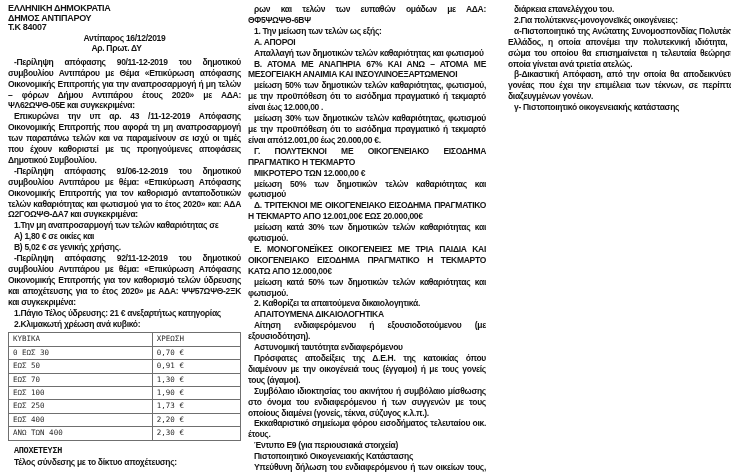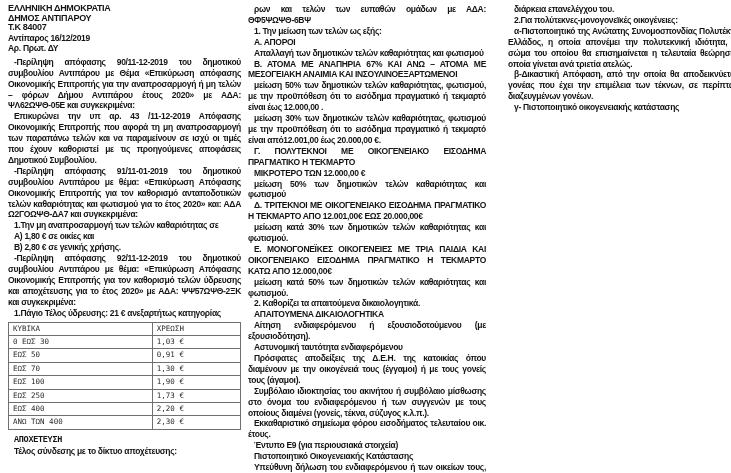--- a/index.html
+++ b/index.html
@@ -18,21 +18,21 @@
     line-height:10.9px;
     font-weight:bold;
     letter-spacing:-0.3px;
   }
   .col1 { left:8px;  width:233px; }
   .col2 { left:248px; width:238px; }
   .col3 { left:508px; width:238px; }
   .col p { margin:0; text-indent:6px; }
   .letterhead { text-align:left; font-size:9px; line-height:9.6px; }
   .letterhead div { text-indent:0; }
-  .dateblock { text-align:left; line-height:10px; margin-bottom:4px; }
+  .dateblock { text-align:center; line-height:10px; margin-bottom:4px; }
   .dateblock .proto { padding-right:16px; }
   .item { text-indent:12px; }
   table.charges {
     width:100%;
     border-collapse:collapse;
     margin:3px 0 5px 0;
     font-family:"DejaVu Sans Mono", monospace;
     font-size:7.5px;
     font-weight:normal;
     letter-spacing:0;
@@ -61,38 +61,39 @@
       <div>ΔΗΜΟΣ ΑΝΤΙΠΑΡΟΥ</div>
       <div>Τ.Κ 84007</div>
     </div>
     <div class="dateblock">
       <div>Αντίπαρος 16/12/2019</div>
       <div class="proto">Αρ. Πρωτ. ΔΥ</div>
     </div>
 
     <p>-Περίληψη απόφασης 90/11-12-2019 του δημοτικού συμβουλίου Αντιπάρου με Θέμα «Επικύρωση απόφασης Οικονομικής Επιτροπής για την αναπροσαρμογή ή μη τελών – φόρων Δήμου Αντιπάρου έτους 2020» με ΑΔΑ: ΨΛ62ΩΨΘ-05Ε και συγκεκριμένα:</p>
     <p>Επικυρώνει την υπ αρ. 43 /11-12-2019 Απόφασης Οικονομικής Επιτροπής που αφορά τη μη αναπροσαρμογή των παραπάνω τελών και να παραμείνουν σε ισχύ οι τιμές που έχουν καθοριστεί με τις προηγούμενες αποφάσεις Δημοτικού Συμβουλίου.</p>
-    <p>-Περίληψη απόφασης 91/11-01-2019 του δημοτικού συμβουλίου Αντιπάρου με θέμα: «Επικύρωση Απόφασης Οικονομικής Επιτροπής για τον καθορισμό ανταποδοτικών τελών καθαριότητας και φωτισμού για το έτος 2020» και: ΑΔΑ Ω2ΓΟΩΨΘ-ΔΑ7 και συγκεκριμένα:</p>
+    <p>-Περίληψη απόφασης 91/06-12-2019 του δημοτικού συμβουλίου Αντιπάρου με θέμα: «Επικύρωση Απόφασης Οικονομικής Επιτροπής για τον καθορισμό ανταποδοτικών τελών καθαριότητας και φωτισμού για το έτος 2020» και: ΑΔΑ Ω2ΓΟΩΨΘ-ΔΑ7 και συγκεκριμένα:</p>
     <p>1.Την μη αναπροσαρμογή των τελών καθαριότητας σε</p>
     <p class="item">Α)  1,80 € σε  οικίες και</p>
-    <p class="item">Β)  2,80 € σε γενικής χρήσης.</p>
+    <p class="item">Β)  5,02 € σε γενικής χρήσης.</p>
     <p>-Περίληψη απόφασης 92/11-12-2019 του δημοτικού συμβουλίου Αντιπάρου με θέμα: «Επικύρωση Απόφασης Οικονομικής Επιτροπής για τον καθορισμό τελών ύδρευσης και αποχέτευσης για το έτος 2020» με ΑΔΑ: ΨΨ57ΩΨΘ-2ΞΚ και συγκεκριμένα:</p>
     <p>1.Πάγιο Τέλος ύδρευσης: 21 € ανεξαρτήτως κατηγορίας</p>
+    <p>2.Κλιμακωτή χρέωση ανά κυβικό:</p>
 
     <table class="charges">
       <thead>
         <tr>
           <th class="c1">ΚΥΒΙΚΑ</th>
           <th class="c2">ΧΡΕΩΣΗ</th>
         </tr>
       </thead>
       <tbody>
         <tr>
           <td>0 ΕΩΣ 30</td>
-          <td>1,03 €</td>
+          <td>0,70 €</td>
         </tr>
         <tr>
           <td>ΕΩΣ 50</td>
           <td>0,91 €</td>
         </tr>
         <tr>
           <td>ΕΩΣ 70</td>
           <td>1,30 €</td>
         </tr>
         <tr>

